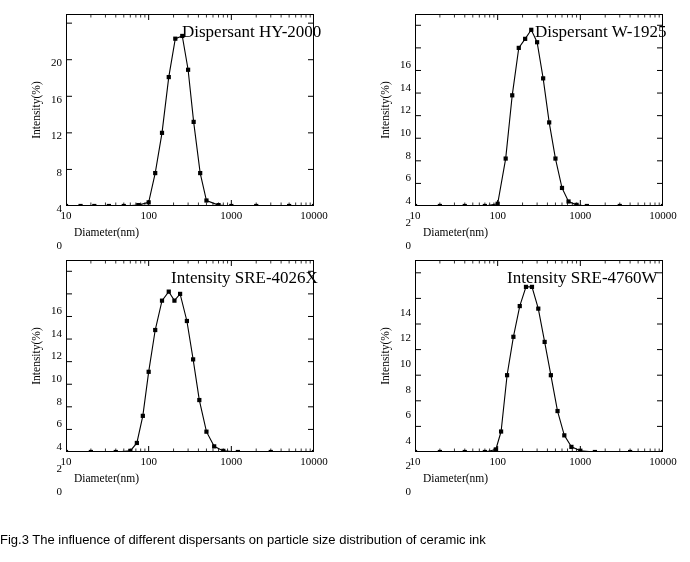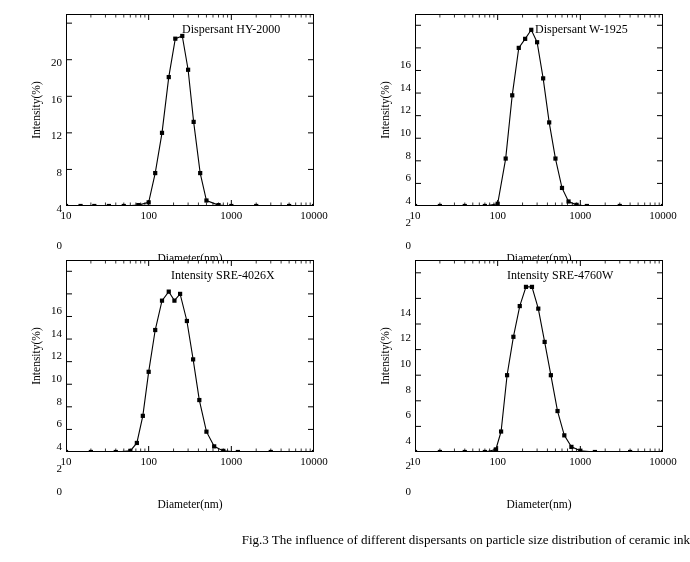--- a/index.html
+++ b/index.html
@@ -39,28 +39,27 @@
     transform-origin:center center;
     text-align:center;
     font-size:11.5px;
     letter-spacing:0px;
   }
   .ylabel-wrap{
     position:absolute;left:2px;top:10px;width:20px;height:192px;
   }
   .xlabel{
     position:absolute;
-    left:60px;top:222px;width:248px;
-    text-align:center;
+    left:68px;top:222px;width:248px;
+    text-align:left;
     font-size:11.5px;
-    margin-top:26px;
   }
   .annot{
     position:absolute;
-    font-size:12px;
+    font-size:17px;
     white-space:nowrap;
     font-family:Liberation Serif, serif;
   }
   .ytick{
     position:absolute;
     font-size:11px;
     text-align:right;
     width:26px;
     margin-top:40px;
   }
@@ -74,23 +73,23 @@
     position:absolute;
     left:0;top:505px;width:690px;
     text-align:center;
     font-size:14.5px;
     font-weight:bold;
     font-family:"DejaVu Sans", sans-serif;
   }
   #caption-en{
     position:absolute;
     left:0;top:532px;width:690px;
-    text-align:right;
+    text-align:left;
     font-size:13px;
-    font-family:Liberation Serif, serif;
+    font-family:Liberation Sans, sans-serif;
   }
 </style>
 </head>
 <body>
 
 <div id="figure">
 
   <div class="panel" id="panel0" style="left:6px;top:4px;">
     <div class="plotbox"></div>
     <svg class="plot" id="svg0" viewBox="0 0 248 192" preserveAspectRatio="none">

